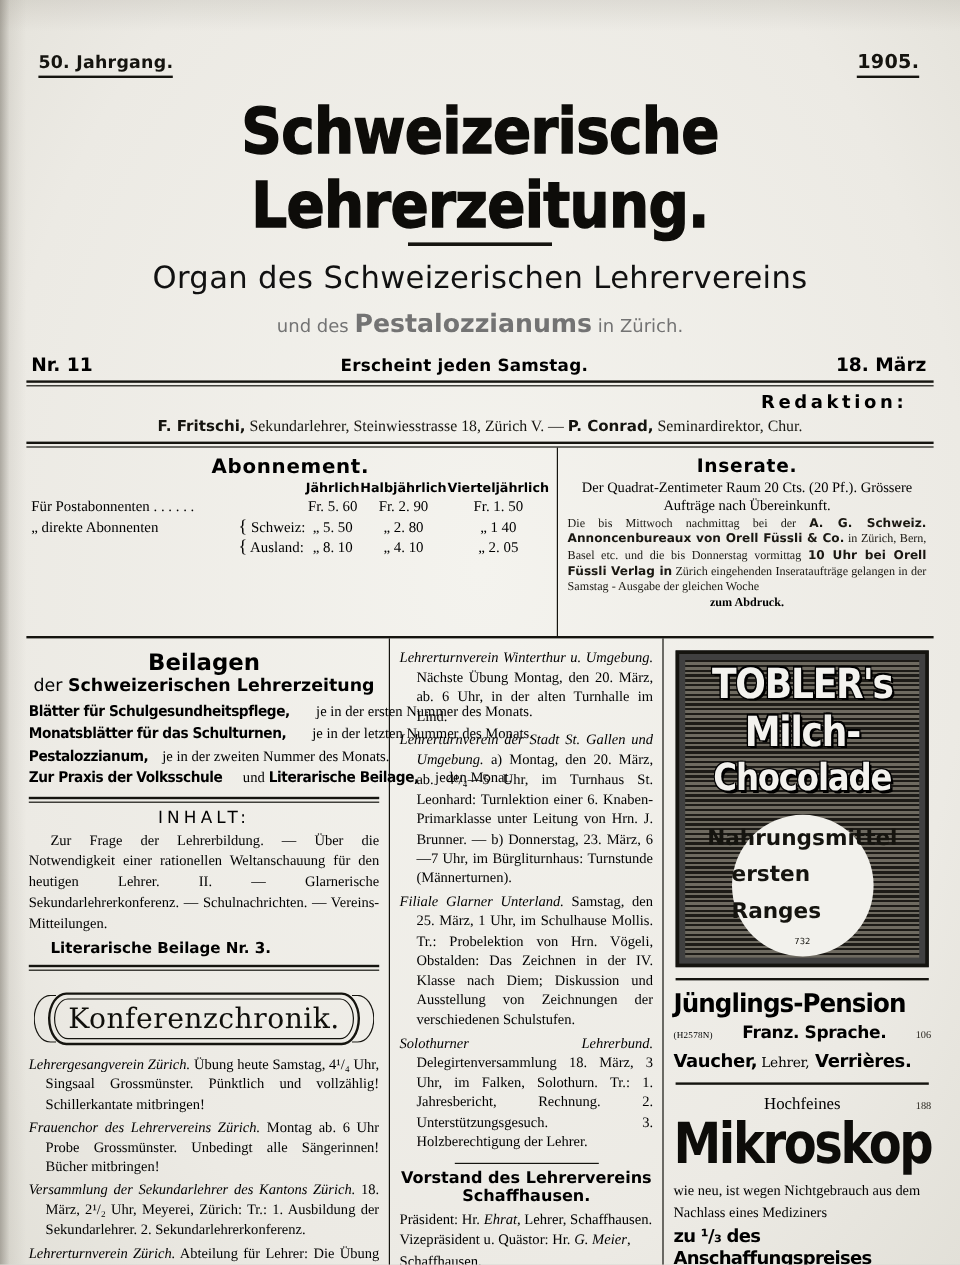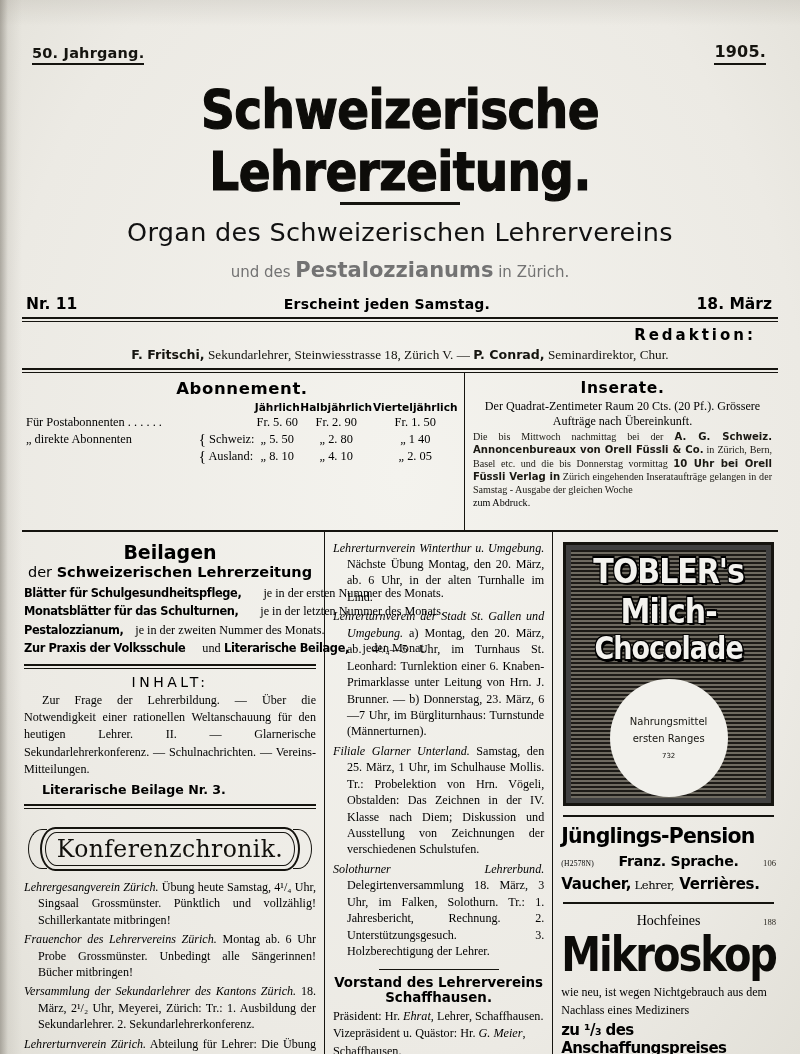--- a/index.html
+++ b/index.html
@@ -71,21 +71,21 @@
   td.lbl{text-align:left;padding-left:14px;}
   td.num{text-align:center;}
   td.ctry{text-align:left;padding-left:8px;}
   .brace{display:inline-block;font-size:15px;line-height:.9;vertical-align:middle;}
   .ins{flex:1;padding:4px 6px 22px 8px;}
   .ins h3{margin:2px 0 2px;text-align:center;font-family:"DejaVu Sans", sans-serif;
           font-size:15.5px;font-weight:bold;letter-spacing:.6px;}
   .ins .l1{text-align:center;font-size:12.1px;}
   .ins .l2{font-size:10.1px;text-align:justify;line-height:1.32;margin-top:1px;color:#1a1812;}
   .ins .l2 b{font-family:"DejaVu Sans", sans-serif;}
-  .ins .l3{font-size:10.1px;}
+  .ins .l3{text-align:center;font-size:10.1px;font-weight:bold;}
 
   
   .cols{display:flex;margin:0 4px;min-height:630px;}
   .colA{width:292px;padding:0 8px 0 2px;border-right:1.4px solid #15140f;}
   .colB{width:300px;padding:0 8px;border-right:1.4px solid #15140f;}
   .colC{flex:1;padding:0 2px 0 8px;}
 
   
   .beil-h{text-align:center;font-family:"DejaVu Sans", sans-serif;font-weight:bold;
           font-size:19px;margin-top:9px;}
@@ -135,21 +135,21 @@
   .tobler:before{content:"";position:absolute;inset:5px;
     background:repeating-linear-gradient(180deg,#1d1b17 0px,#1d1b17 2px,#6e6a60 2px,#6e6a60 4px);}
   .tob-inner{position:relative;z-index:2;text-align:center;padding:4px 0 6px;}
   .tob-l1,.tob-l2,.tob-l3{font-family:"DejaVu Sans", sans-serif;font-weight:bold;color:#f3f2ee;
     text-shadow:2px 2px 0 #000,-1px -1px 0 #000,1px -1px 0 #000,-1px 1px 0 #000;letter-spacing:-1px;}
   .tob-l1{font-size:30px;transform:scaleY(1.15);}
   .tob-l2{font-size:30px;transform:scaleY(1.15);margin-top:5px;}
   .tob-l3{font-size:27px;transform:scaleY(1.15);margin-top:5px;}
   .tob-circle{width:118px;height:118px;border-radius:50%;background:#f2f1ec;margin:9px auto 2px;
     display:flex;flex-direction:column;align-items:center;justify-content:center;position:relative;z-index:2;}
-  .tob-circle div{font-family:"DejaVu Sans", sans-serif;font-weight:normal;font-size:10px;color:#15140f;line-height:1.7;}
+  .tob-circle div{font-family:"DejaVu Sans", sans-serif;font-weight:bold;font-size:18px;color:#15140f;line-height:1.7;}
   .tob-circle .tn{font-size:7px;font-weight:normal;margin-top:4px;}
   .hr-r{border-top:2.4px solid #15140f;margin:9px 2px 0;}
 
   .jp{font-family:"DejaVu Sans", sans-serif;font-weight:bold;font-size:20.5px;margin-top:7px;
       letter-spacing:-.8px;transform:scaleY(1.05);}
   .jp-row{display:flex;align-items:baseline;justify-content:space-between;margin-top:5px;}
   .jp-code{font-size:7.6px;letter-spacing:.2px;}
   .jp-fr{font-family:"DejaVu Sans", sans-serif;font-weight:bold;font-size:14.2px;letter-spacing:-.3px;}
   .jp-v{font-family:"DejaVu Sans", sans-serif;font-weight:bold;font-size:15px;margin-top:6px;letter-spacing:-.3px;}
   .jp-v .sm{font-size:11.5px;font-weight:normal;font-family:"DejaVu Serif",serif;}

